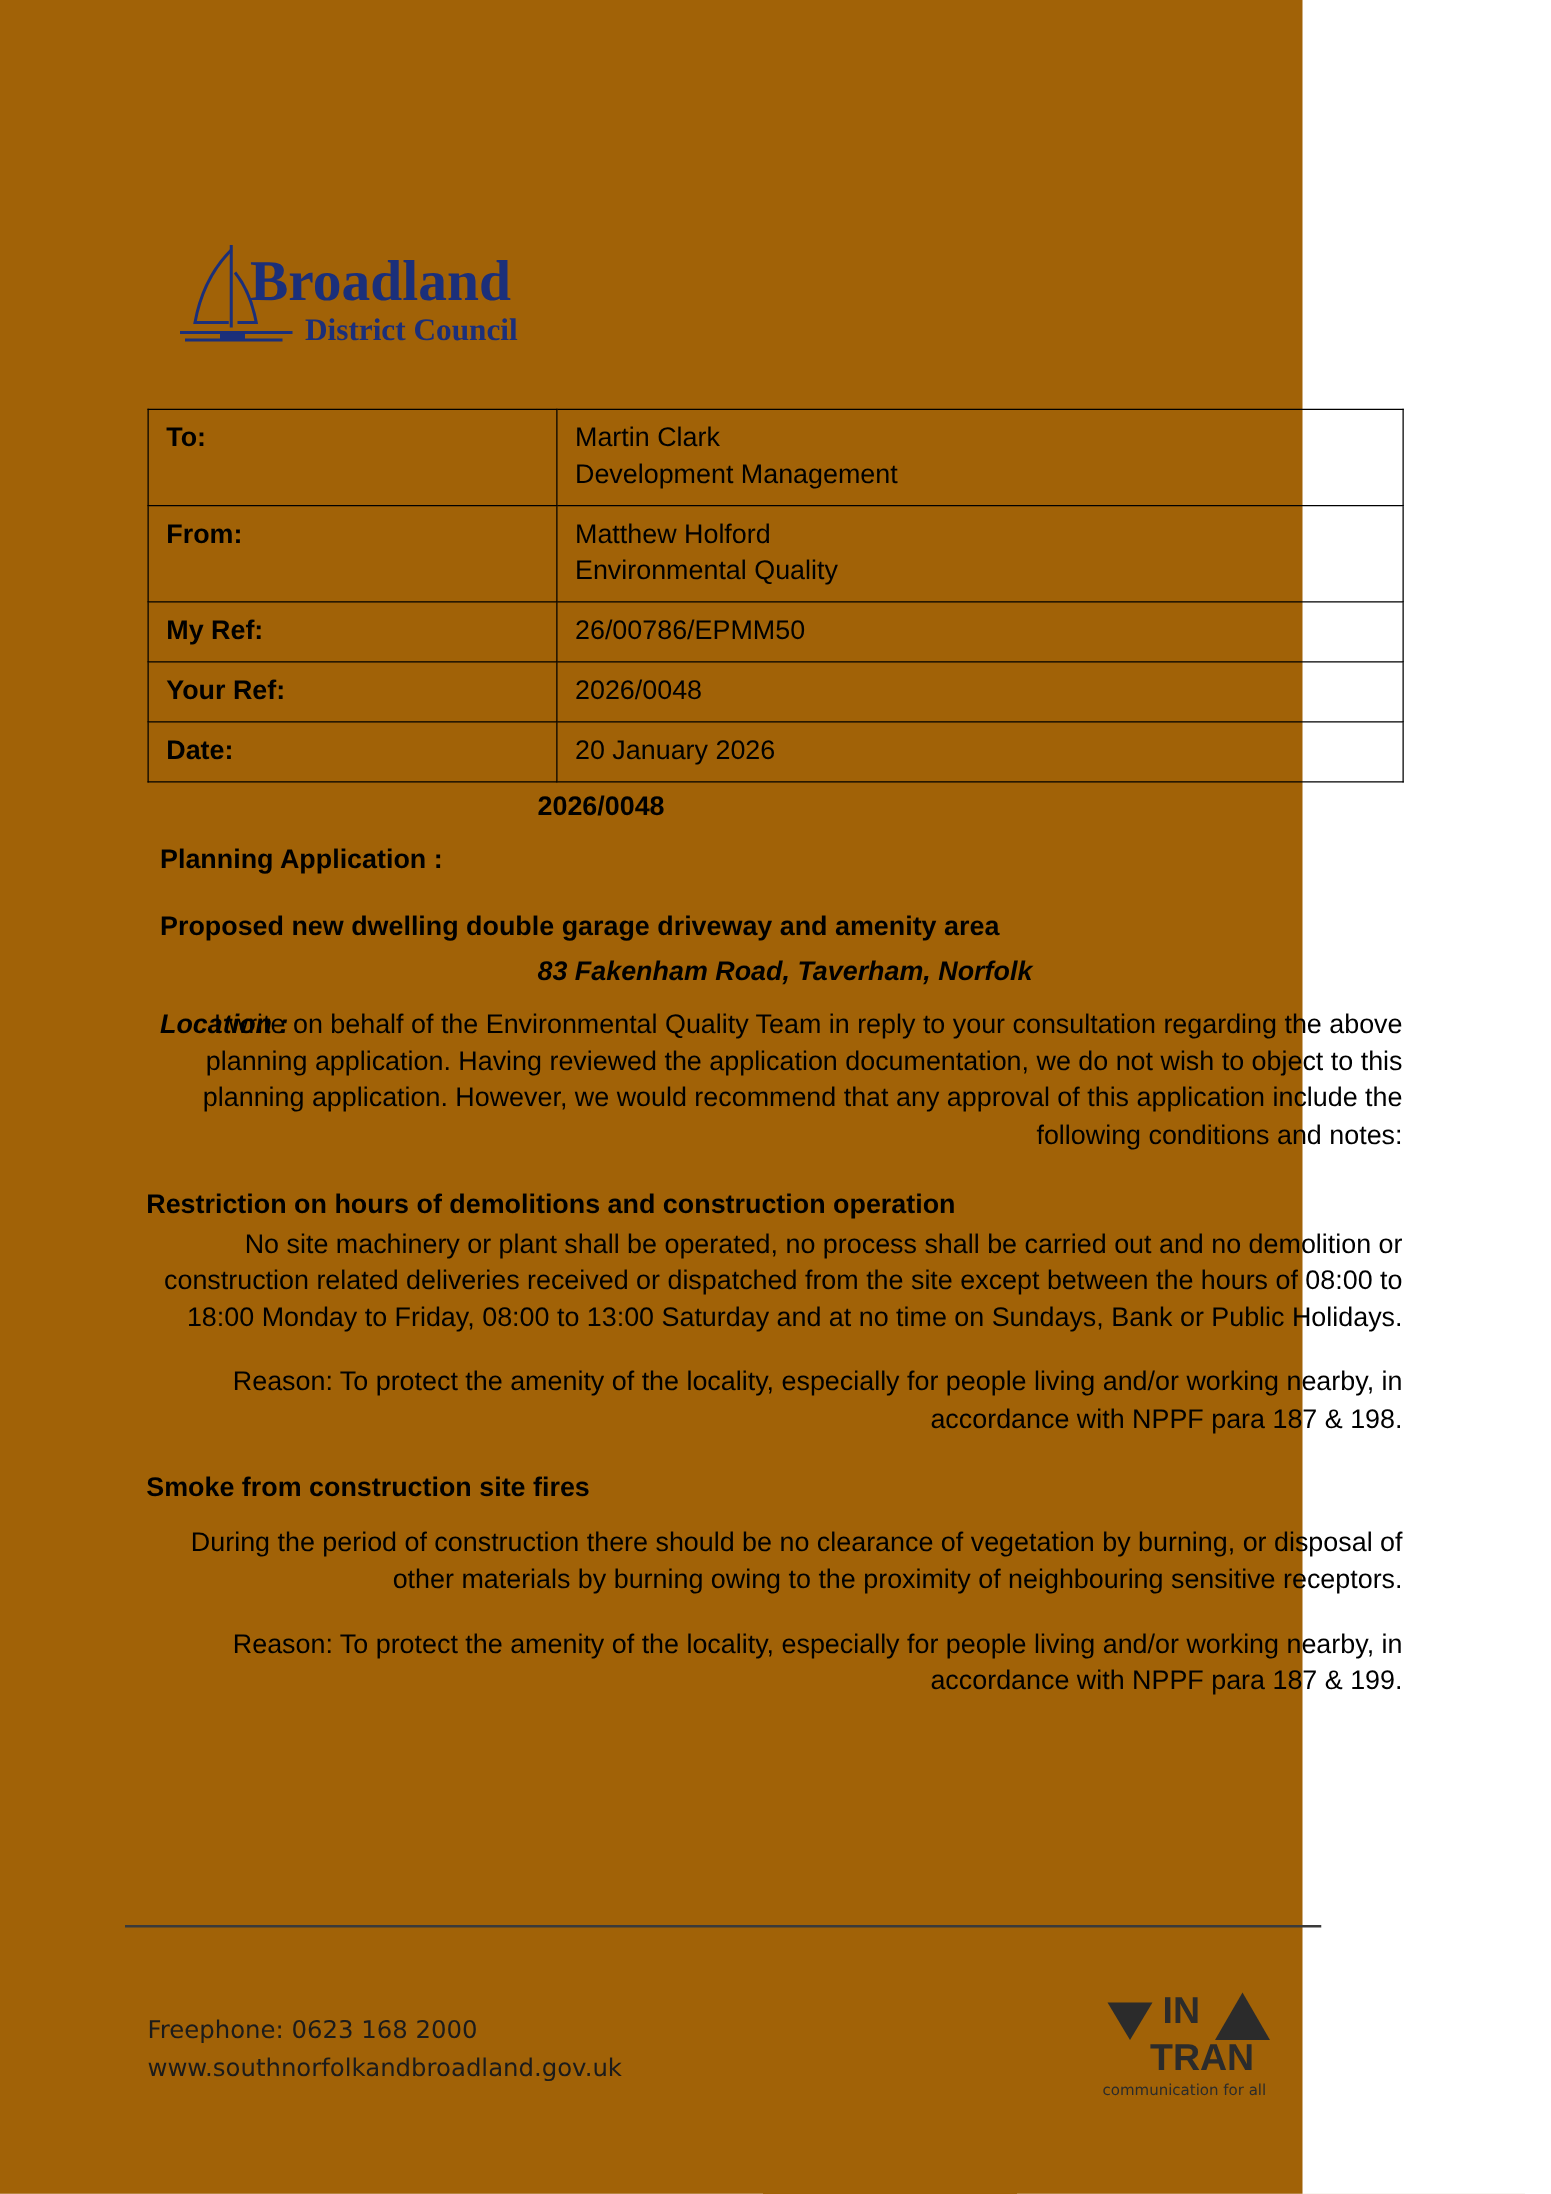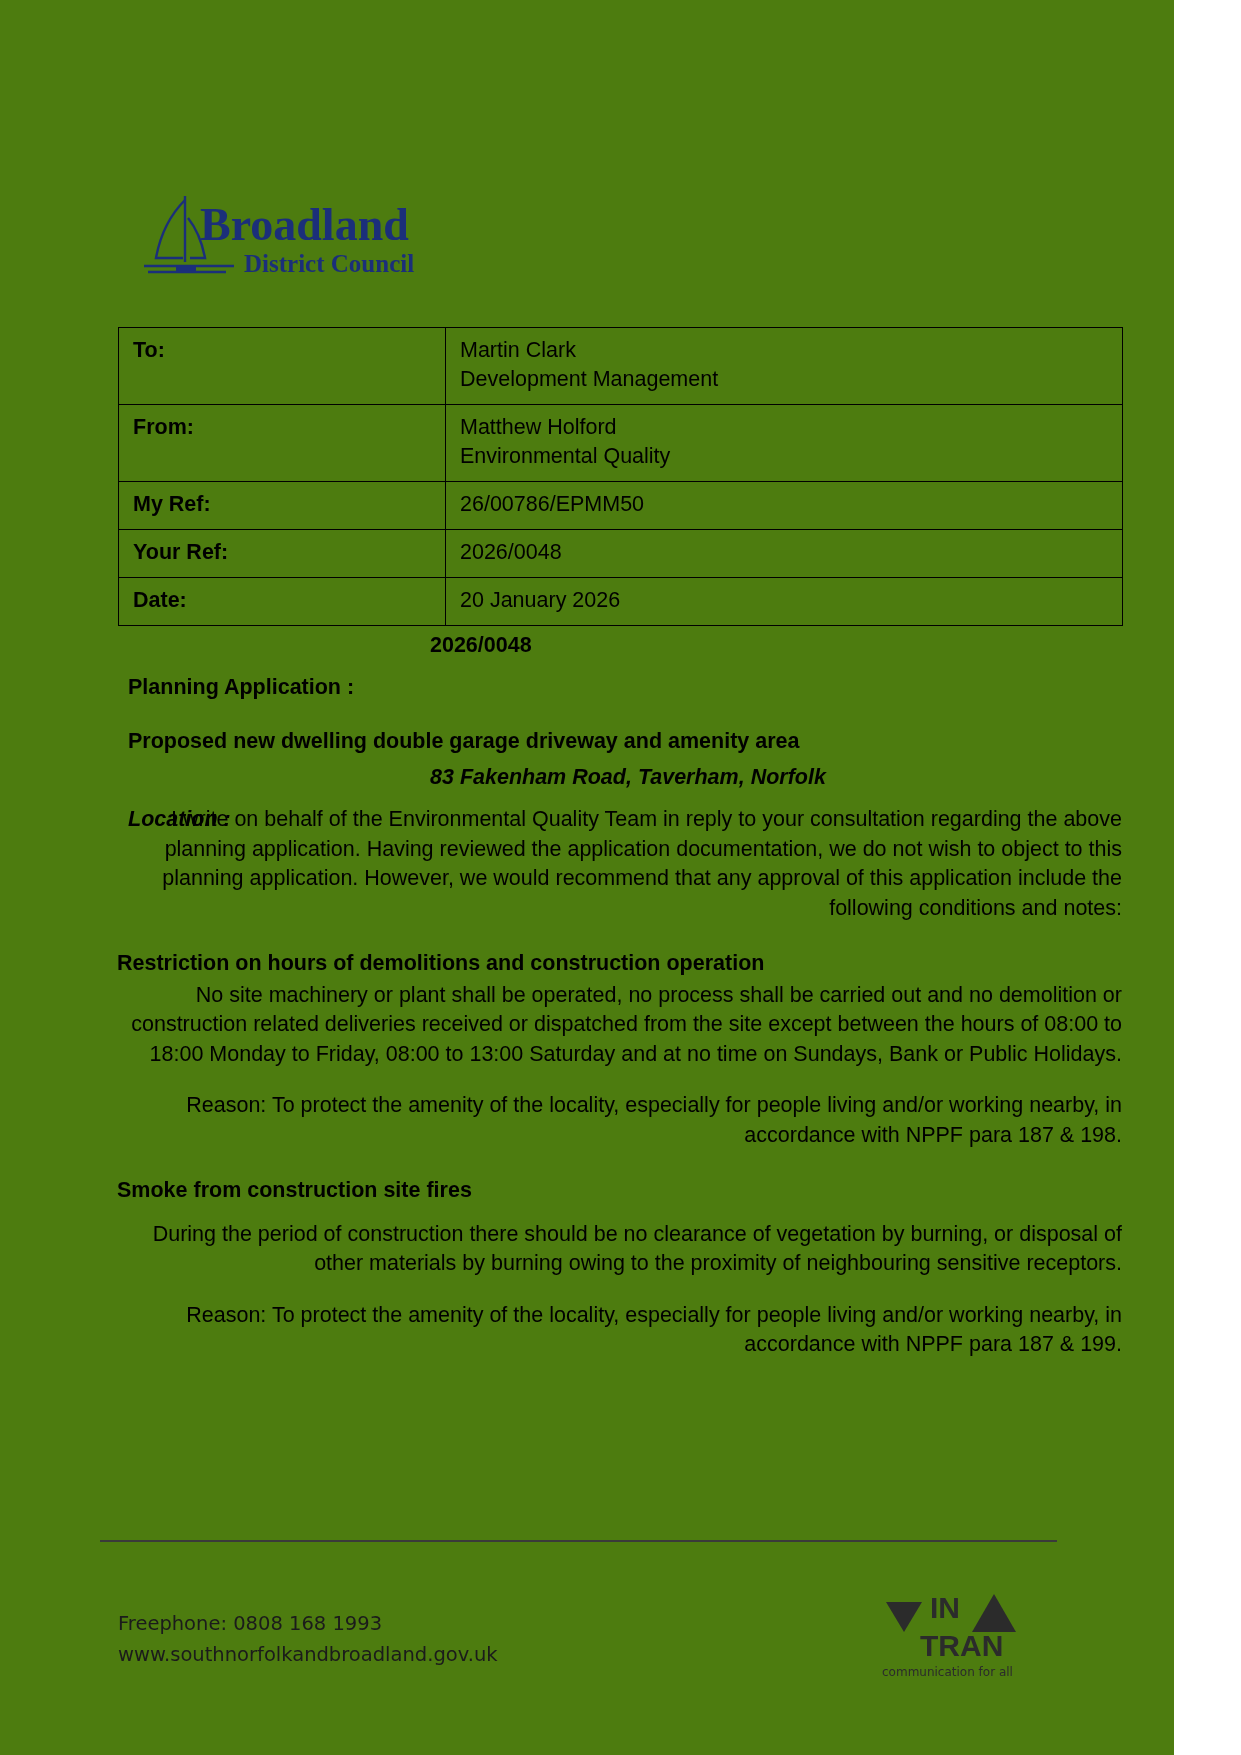--- a/index.html
+++ b/index.html
@@ -11,23 +11,23 @@
     width: 1241px;
     height: 1755px;
     position: relative;
     font-family: "Liberation Sans", sans-serif;
     color: #000000;
     overflow: hidden;
   }
   .page {
     position: absolute;
     left: 0; top: 0;
-    width: 1174px;
+    width: 1042px;
     height: 1755px;
-    background: #4d7c0f;
+    background: #a16207;
   }
 
   
   .logo-block {
     position: absolute;
     left: 138px;
     top: 188px;
     width: 320px;
     height: 105px;
   }
@@ -206,21 +206,21 @@
     <p>Reason: To protect the amenity of the locality, especially for people living and/or working nearby, in accordance with NPPF para 187 &amp; 198.</p>
 
     <h3 class="sec-gap">Smoke from construction site fires</h3>
     <p class="after-head" style="margin-top:14px">During the period of construction there should be no clearance of vegetation by burning, or disposal of other materials by burning owing to the proximity of neighbouring sensitive receptors.</p>
     <p>Reason: To protect the amenity of the locality, especially for people living and/or working nearby, in accordance with NPPF para 187 &amp; 199.</p>
   </div>
 
   <div class="footer-rule"></div>
 
   <div class="footer-text">
-    <div>Freephone: 0808 168 1993</div>
+    <div>Freephone: 0623 168 2000</div>
     <div>www.southnorfolkandbroadland.gov.uk</div>
   </div>
 
   <div class="intran">
     <svg width="180" height="110" viewBox="0 0 180 110" xmlns="http://www.w3.org/2000/svg">
       <polygon points="10,22 46,22 28,52" fill="#2b2b2b"></polygon>
       <polygon points="118,14 140,52 96,52" fill="#2b2b2b"></polygon>
       <text x="54" y="38" font-family="'Liberation Sans', sans-serif" font-size="30" font-weight="bold" fill="#2b2b2b">IN</text>
       <text x="44" y="76" font-family="'Liberation Sans', sans-serif" font-size="30" font-weight="bold" fill="#2b2b2b">TRAN</text>
       <text x="6" y="96" font-family="'DejaVu Sans', sans-serif" font-size="12" fill="#2b2b2b">communication for all</text>

